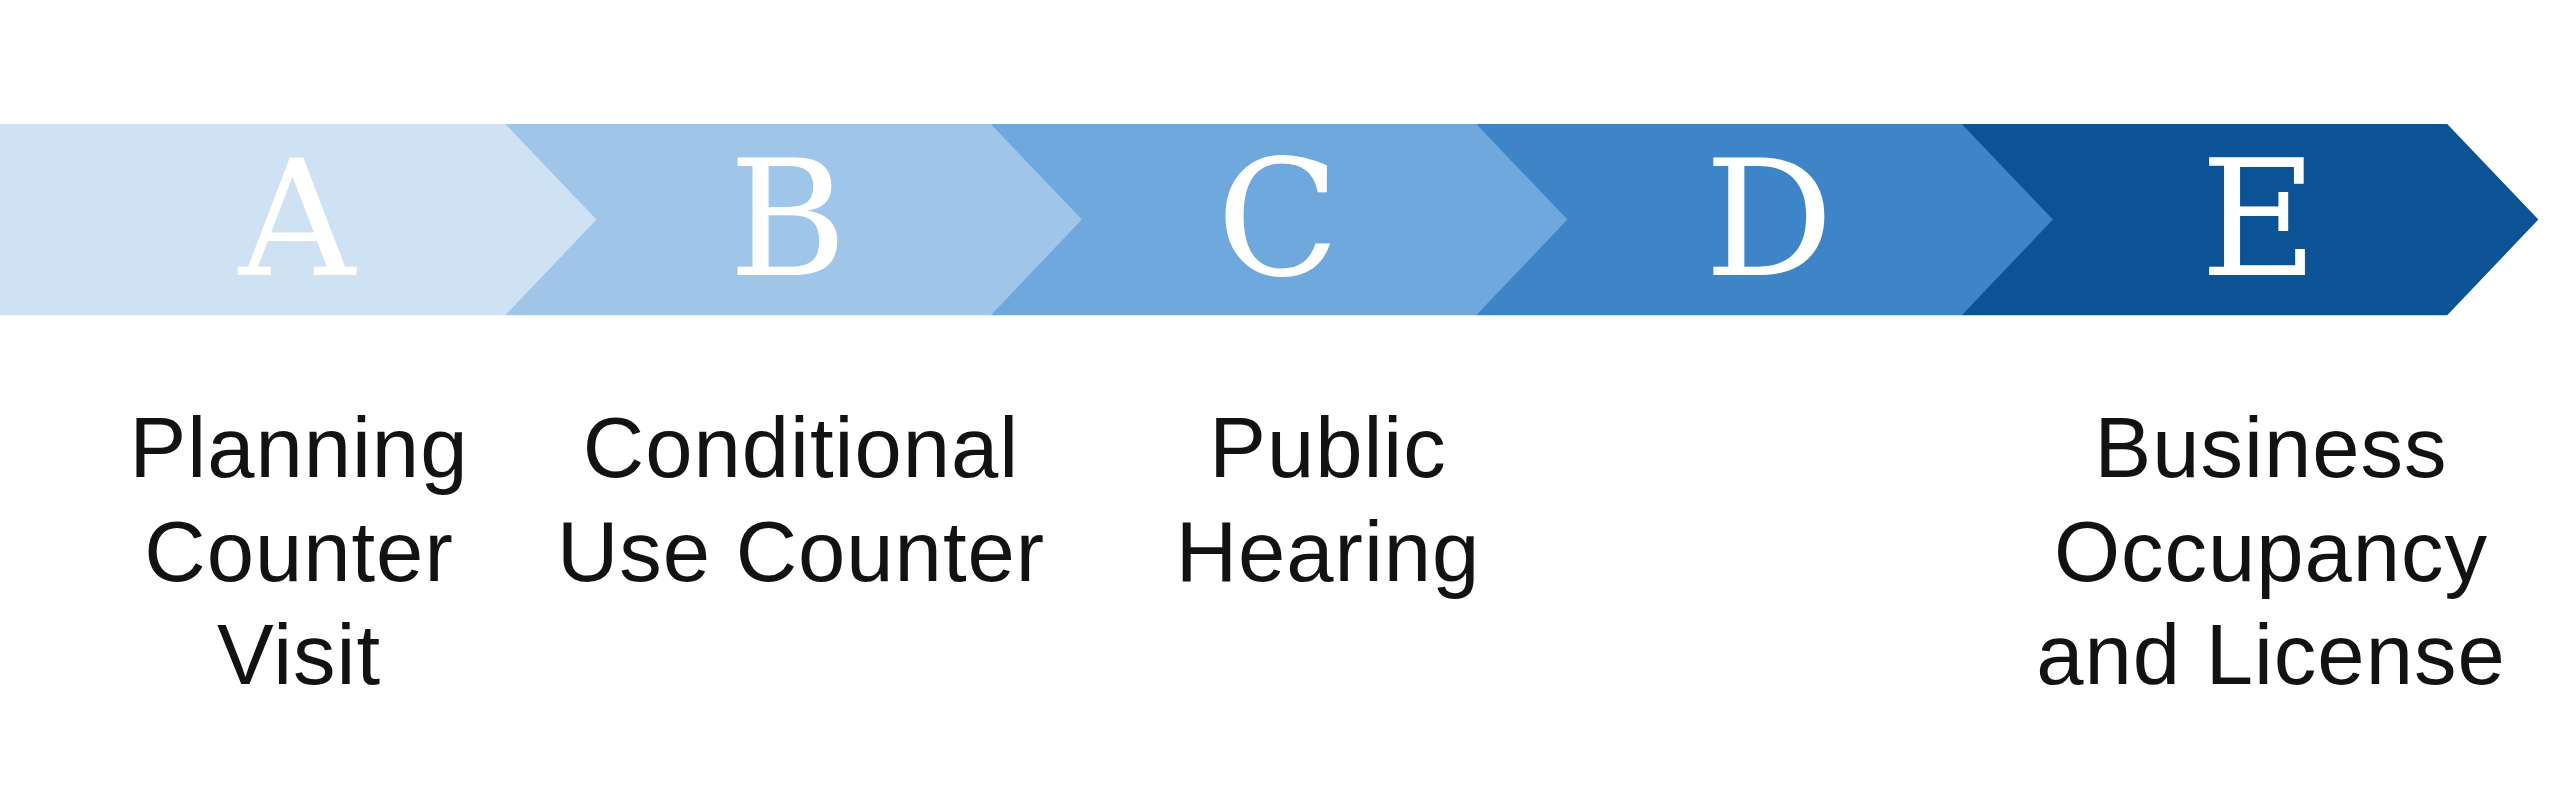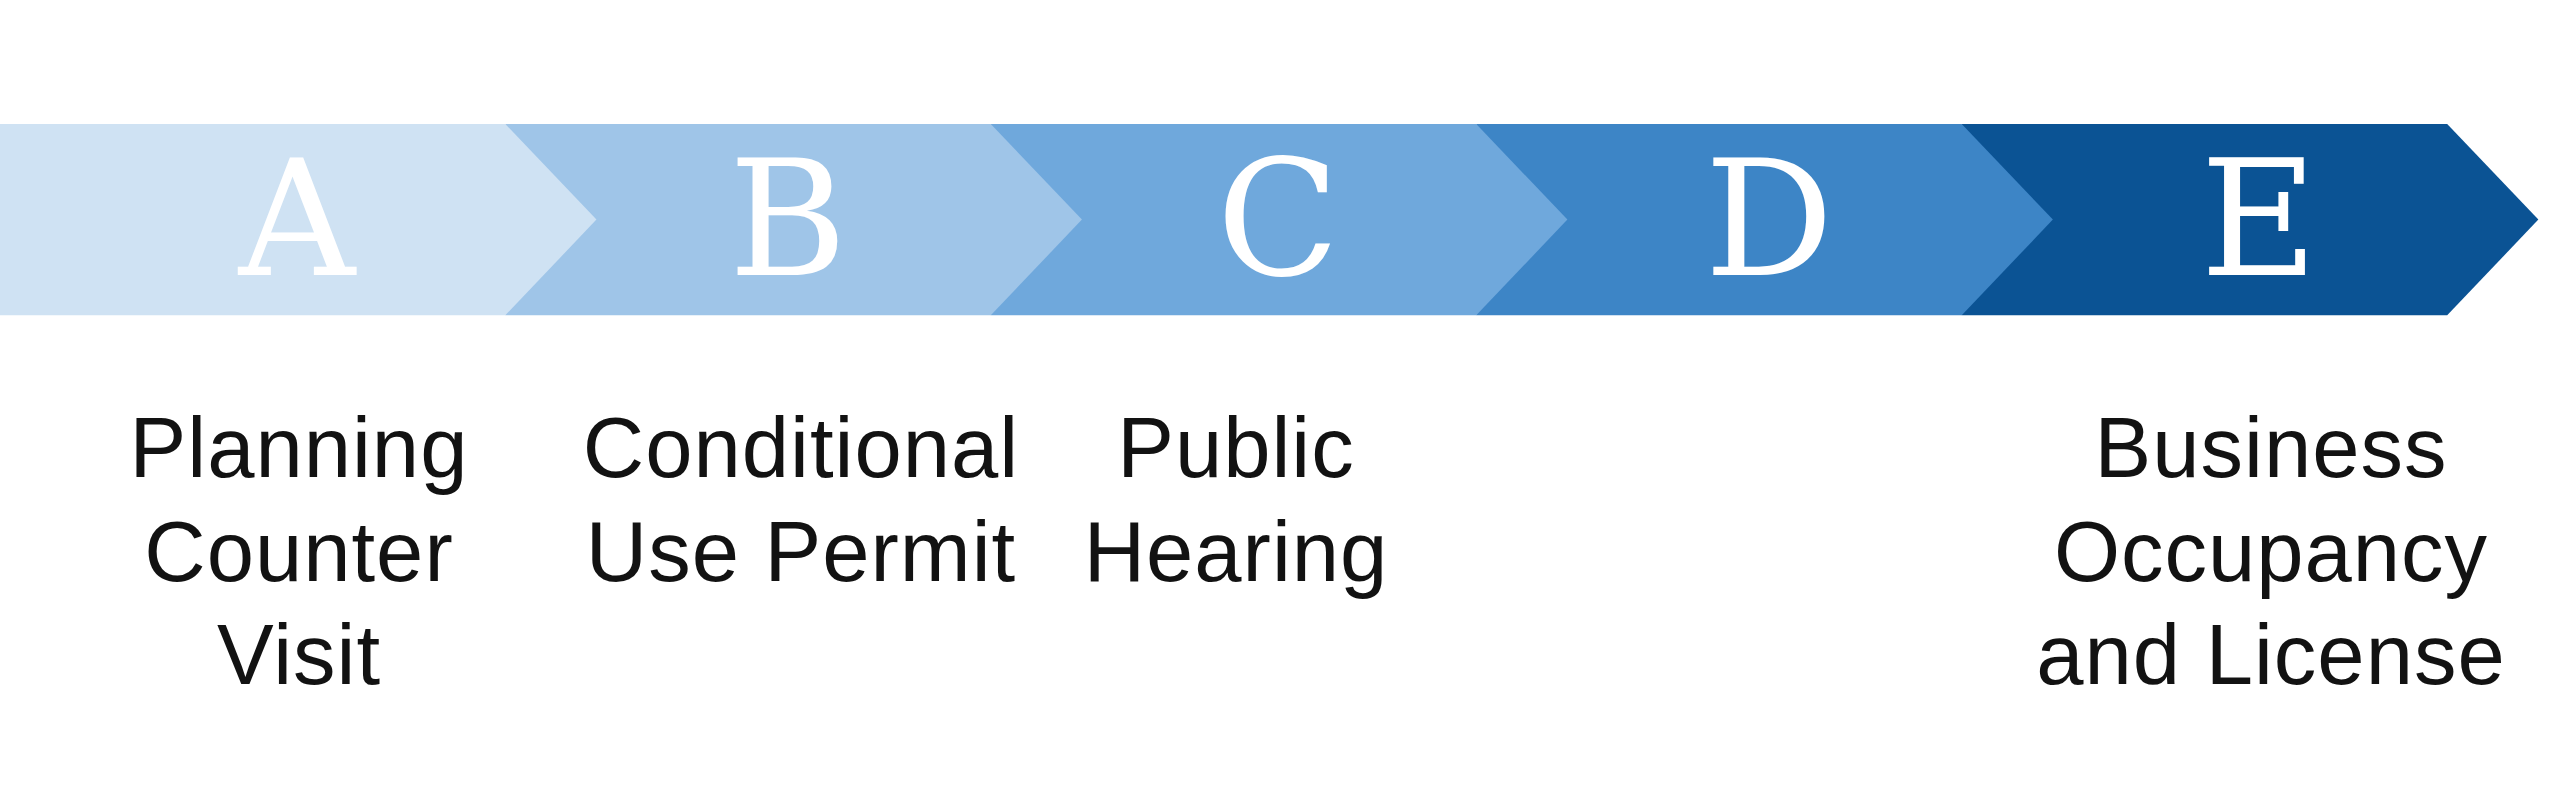--- a/index.html
+++ b/index.html
@@ -73,21 +73,21 @@
   <div class="step-letter" style="left:297px">A</div>
   <div class="step-letter" style="left:788px">B</div>
   <div class="step-letter" style="left:1278px">C</div>
   <div class="step-letter" style="left:1769px">D</div>
   <div class="step-letter" style="left:2259px">E</div>
 
   <div class="step-label" style="left:299px">Planning
 Counter
 Visit</div>
   <div class="step-label" style="left:801px">Conditional
-Use Permit</div>
-  <div class="step-label" style="left:1236px">Public
+Use Counter</div>
+  <div class="step-label" style="left:1328px">Public
 Hearing</div>
   <div class="step-label" style="left:2271px">Business
 Occupancy
 and License</div>
 
 </div>
 
 
 </body></html>

